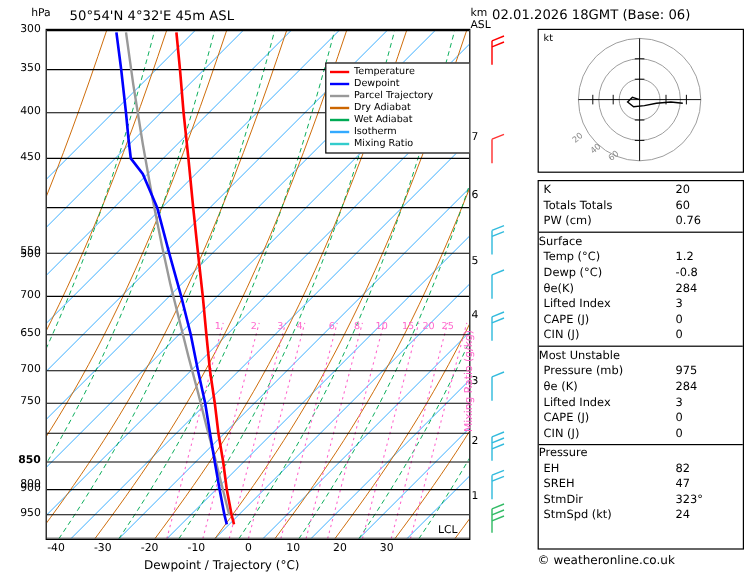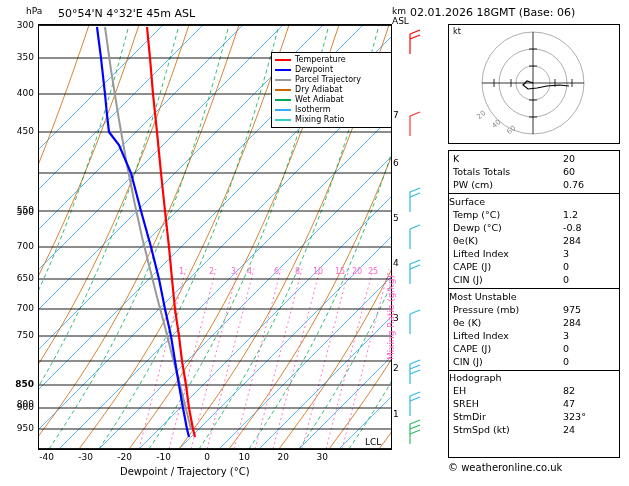--- a/index.html
+++ b/index.html
@@ -365,21 +365,21 @@
       <div class="trow">
           <span class="tname">CAPE (J)</span>
           <span class="tval">0</span>
         </div>
       <div class="trow">
           <span class="tname">CIN (J)</span>
           <span class="tval">0</span>
         </div>
     </div>
     <div>
-      <div class="thead">Hodograph</div>
+      <div class="thead">Pressure</div>
       <div class="trow">
           <span class="tname">EH</span>
           <span class="tval">82</span>
         </div>
       <div class="trow">
           <span class="tname">SREH</span>
           <span class="tval">47</span>
         </div>
       <div class="trow">
           <span class="tname">StmDir</span>

